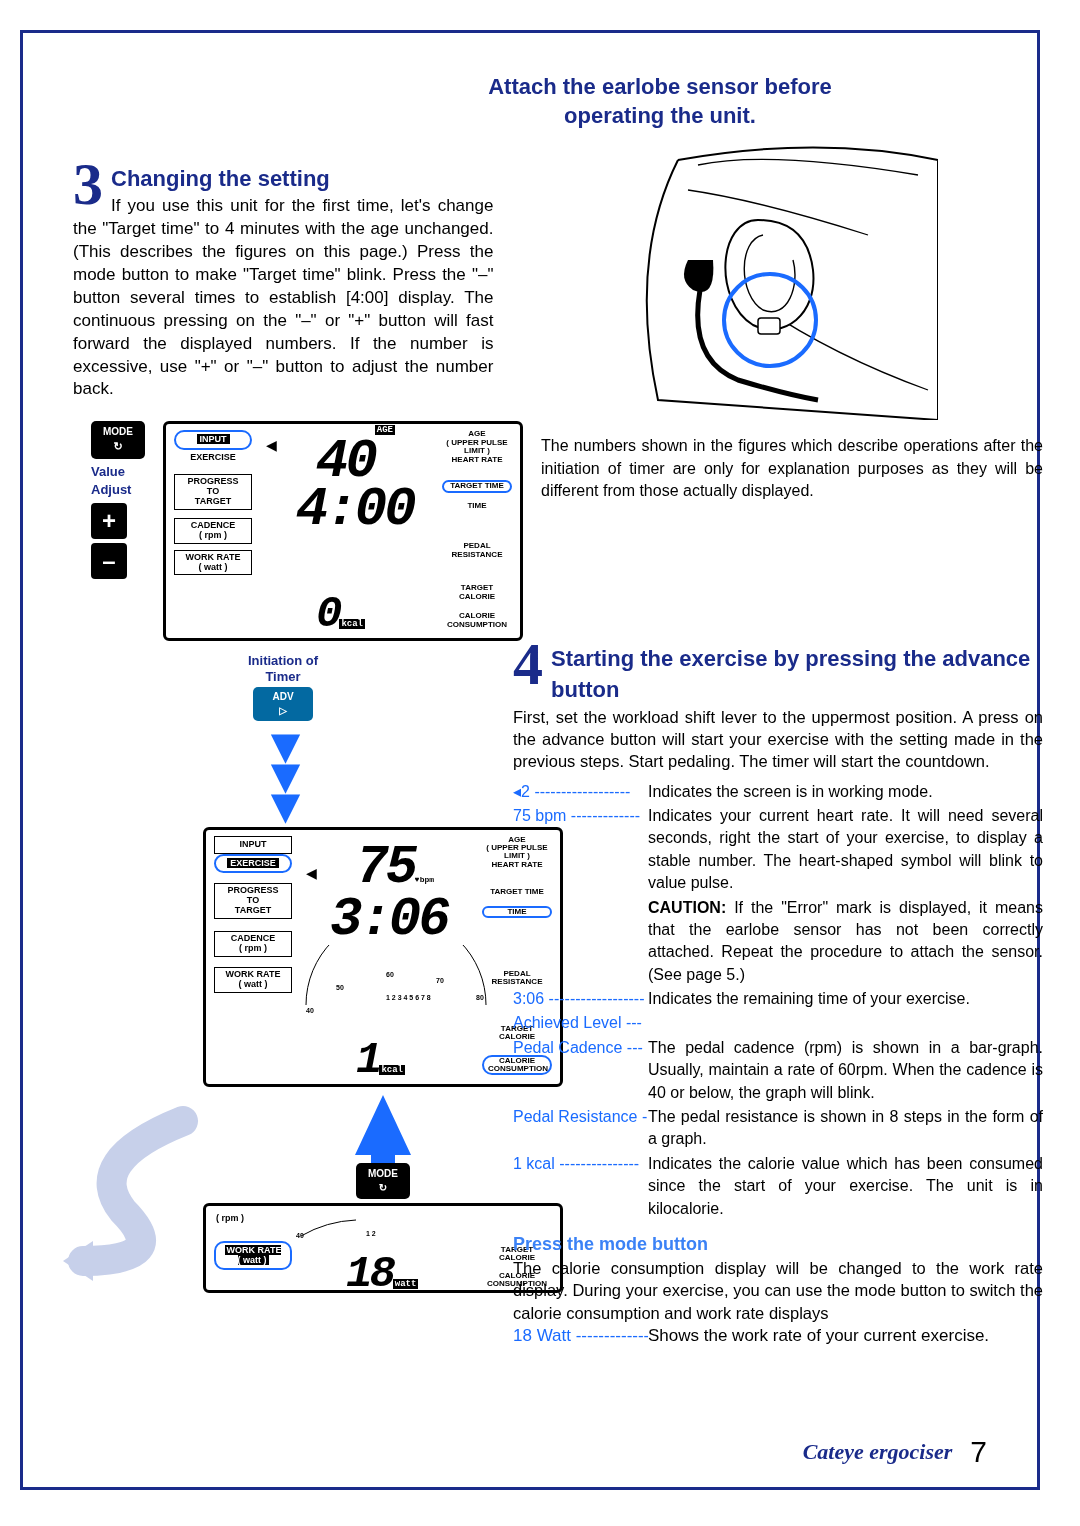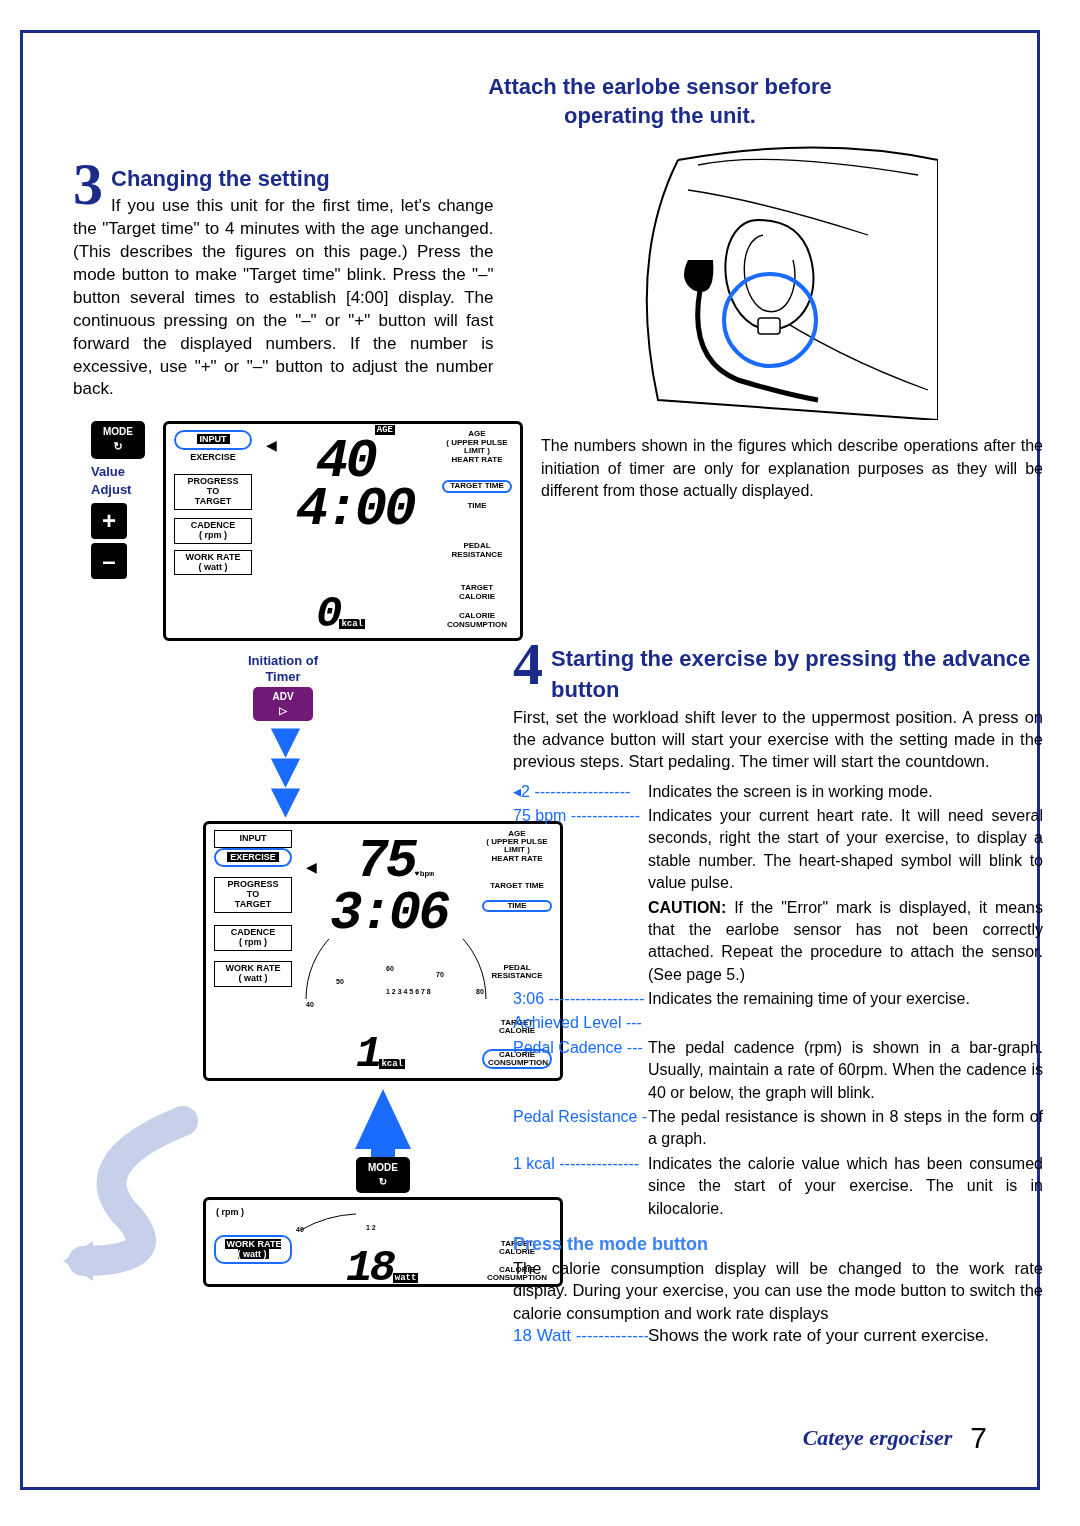--- a/index.html
+++ b/index.html
@@ -132,22 +132,22 @@
     display:flex; align-items:center; justify-content:center;
     font-size:24px; font-weight:bold; border-radius:4px;
     margin:4px 0;
   }
   .side-label {
     color:#1a2b8a; font-weight:bold; font-size:13px; text-align:left; width:60px;
   }
   .adv-area { text-align:center; margin: 12px 0 6px 120px; width:180px; position: relative; }
   .adv-label { color:#1a2b8a; font-weight:bold; font-size:13px; line-height:1.2; }
   .adv-btn {
-    background:#701a75; color:#fff; border-radius:5px; width:60px; padding:3px;
-    margin: 2px auto 4px; font-size:10px; font-weight:bold;
+    background:#0369a1; color:#fff; border-radius:5px; width:60px; padding:3px;
+    margin: 2px auto 10px; font-size:10px; font-weight:bold;
   }
   .arrow-down {
     font-size: 50px; color:#1a6bff; line-height:0.6; letter-spacing:-5px;
   }
   .arrow-up-big {
     width:0;height:0;
     border-left:28px solid transparent;
     border-right:28px solid transparent;
     border-bottom:60px solid #1a6bff;
     margin: 8px auto 0;
@@ -161,21 +161,21 @@
   .sec4 { position:absolute; top:480px; left:440px; width:530px; }
   .sec4 .sec-body { text-align: justify; font-size:16.5px; }
   .defs { margin-top:8px; font-size:16px; }
   .def-row { display:flex; margin-bottom:2px; }
   .def-key { color:#1a6bff; width:135px; flex-shrink:0; white-space:nowrap; overflow:hidden;}
   .def-val { flex:1; text-align:justify; }
   .caution { font-weight:bold; }
   .press-mode { color:#3b82f6; font-weight:bold; font-size:18px; margin-top:12px; }
 
   .footer {
-    position:absolute; bottom: 28px; right: 50px;
+    position:absolute; bottom: 14px; right: 50px;
     display:flex; align-items:center; gap:18px;
   }
   .brand {
     color:#1a2b8a; font-style:italic; font-weight:bold; font-size:22px;
     font-family: Georgia, serif;
   }
   .pagenum { font-size:30px; }
 
   .wispy-arrow {
     position:absolute; left:-10px; top: 680px;

